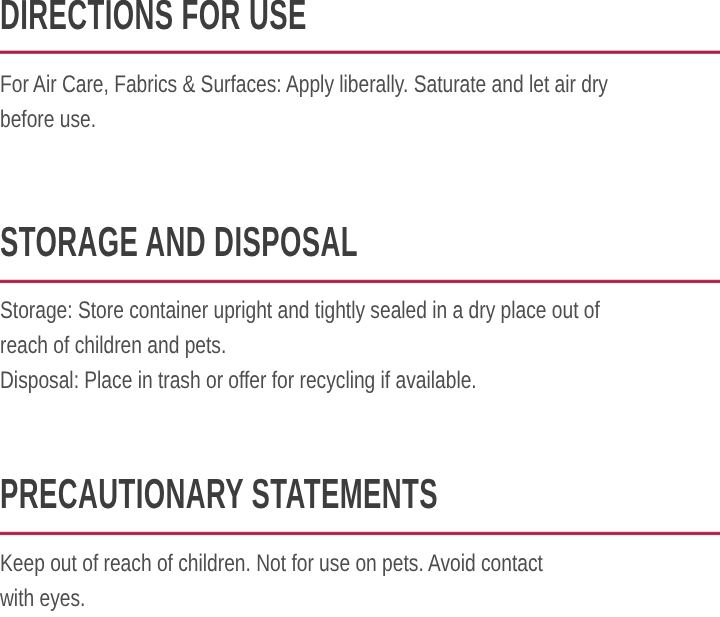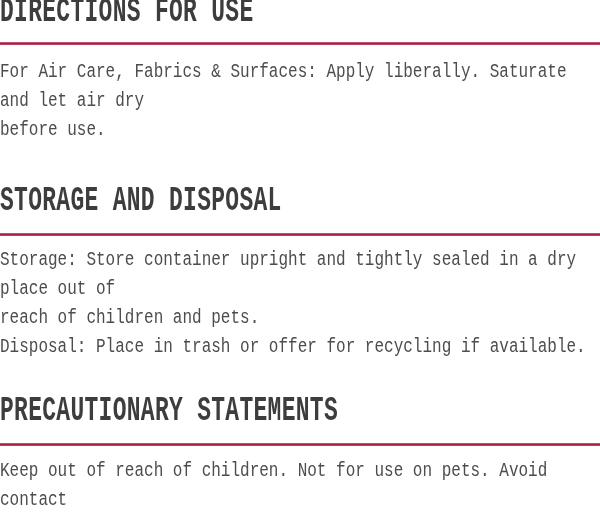--- a/index.html
+++ b/index.html
@@ -2,21 +2,21 @@
 <html><head>
 <meta charset="utf-8">
 <style>
   html, body { margin: 0; padding: 0; background: #ffffff; }
   .canvas {
     position: relative;
     width: 600px;
     height: 514px;
     background: #ffffff;
     overflow: hidden;
-    font-family: Liberation Mono, monospace;
+    font-family: Liberation Sans, sans-serif;
   }
   .heading {
     position: absolute;
     left: 0;
     margin: 0;
     font-size: 35px;
     line-height: 35px;
     font-weight: 700;
     color: #3d3d3d;
     white-space: nowrap;

